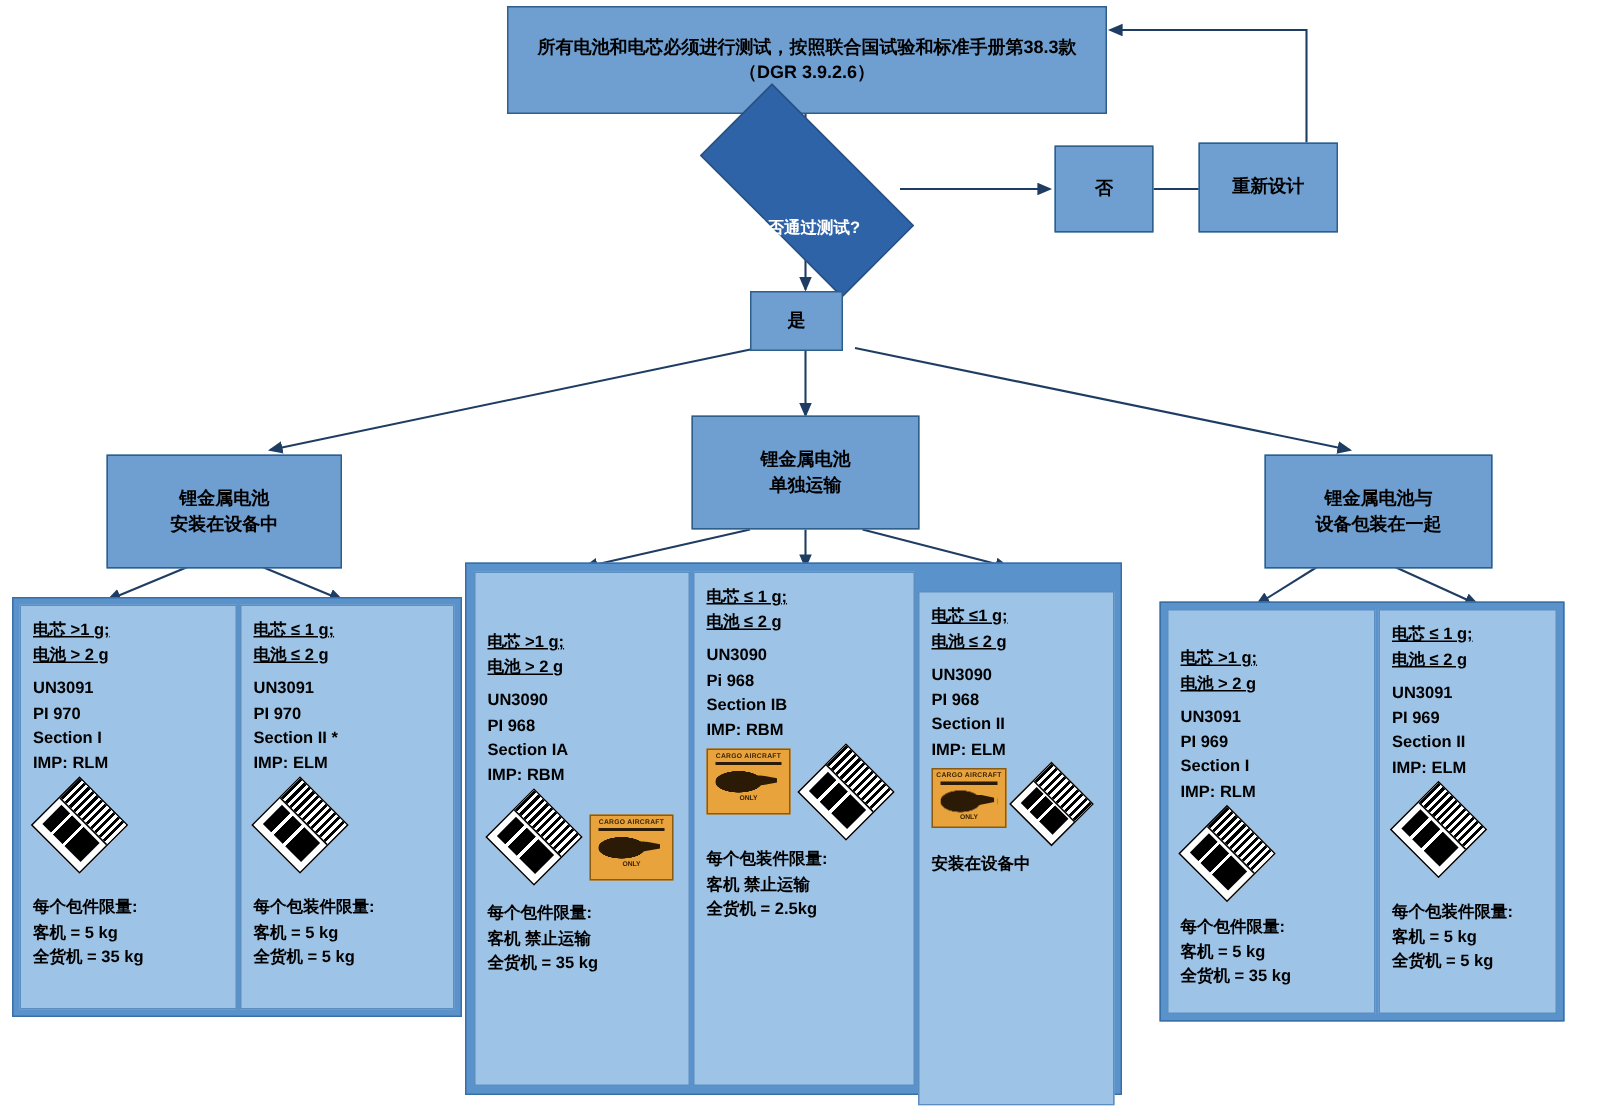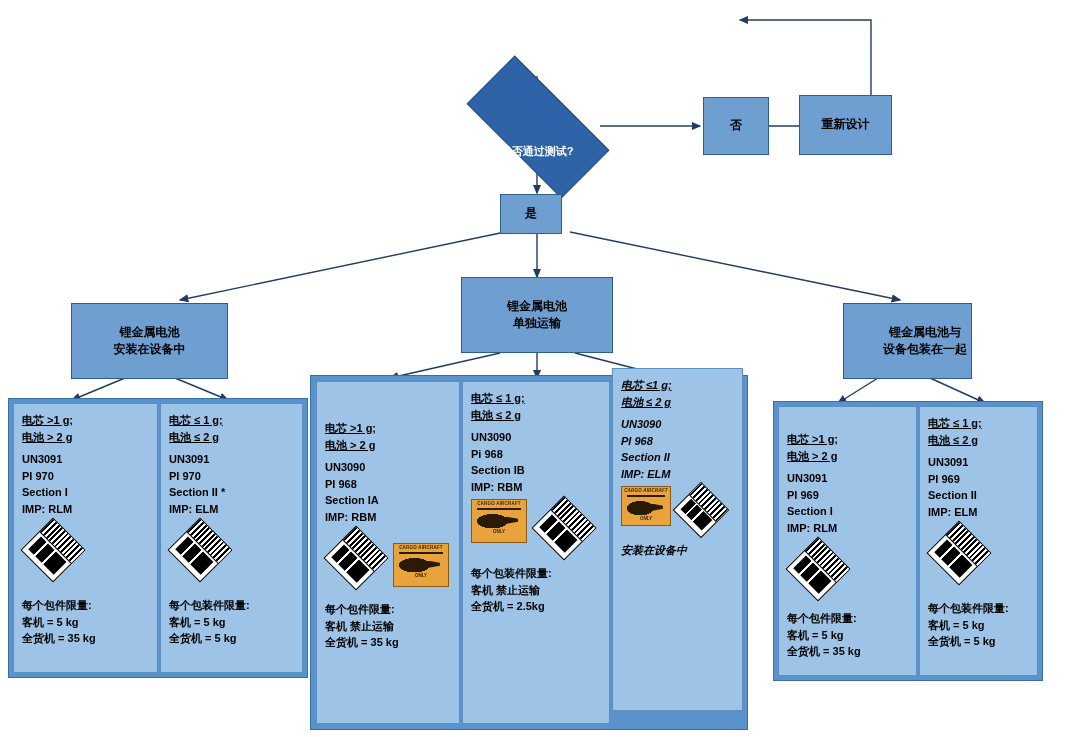--- a/index.html
+++ b/index.html
@@ -128,20 +128,23 @@
     <line x1="175" y1="378" x2="228" y2="400" stroke="#1f3d63" stroke-width="1.4" marker-end="url(#arr)"></line>
 
     <line x1="500" y1="353" x2="390" y2="378" stroke="#1f3d63" stroke-width="1.4" marker-end="url(#arr)"></line>
     <line x1="537" y1="353" x2="537" y2="378" stroke="#1f3d63" stroke-width="1.4" marker-end="url(#arr)"></line>
     <line x1="575" y1="353" x2="672" y2="378" stroke="#1f3d63" stroke-width="1.4" marker-end="url(#arr)"></line>
 
     <line x1="878" y1="378" x2="838" y2="403" stroke="#1f3d63" stroke-width="1.4" marker-end="url(#arr)"></line>
     <line x1="930" y1="378" x2="985" y2="403" stroke="#1f3d63" stroke-width="1.4" marker-end="url(#arr)"></line>
   </svg>
 
+  <div class="node box-top" style="left:338px;top:4px;width:400px;height:72px;">
+    <span>所有电池和电芯必须进行测试，按照联合国试验和标准手册第38.3款（DGR 3.9.2.6）</span>
+  </div>
 
   <div class="diamond" style="left:471px;top:93px;width:132px;height:66px;">
     <div class="dshape"></div>
     <div class="dlabel">是否通过测试?</div>
   </div>
 
   <div class="node" style="left:703px;top:97px;width:66px;height:58px;">
     <span>否</span>
   </div>
 
@@ -156,21 +159,21 @@
   <div class="node blk" style="left:71px;top:303px;width:157px;height:76px;">
     <span>锂金属电池
 安装在设备中</span>
   </div>
 
   <div class="node blk" style="left:461px;top:277px;width:152px;height:76px;">
     <span>锂金属电池
 单独运输</span>
   </div>
 
-  <div class="node blk" style="left:843px;top:303px;width:129px;height:76px;justify-content:flex-end;">
+  <div class="node blk" style="left:843px;top:303px;width:152px;height:76px;">
     <span>锂金属电池与
 设备包装在一起</span>
   </div>
 
   <div class="panel" style="left:8px;top:398px;width:300px;height:280px;"></div>
   <div class="panel" style="left:310px;top:375px;width:438px;height:355px;"></div>
   <div class="panel" style="left:773px;top:401px;width:270px;height:280px;"></div>
 
   <div class="leaf" style="left:13px;top:403px;width:145px;height:270px;">
     <div class="u blk">电芯 &gt;1 g;
@@ -259,21 +262,21 @@
             <div class="stripes"></div>
             <div class="batt"></div>
           </div>
       </div>
     </div>
     <div class="blk" style="margin-top:8px;">每个包装件限量:
 客机 禁止运输
 全货机 = 2.5kg</div>
   </div>
 
-  <div class="leaf mid" style="left:612px;top:368px;width:131px;height:343px;font-style:italic;">
+  <div class="leaf mid" style="left:612px;top:394px;width:131px;height:343px;">
     <div class="u blk">电芯 ≤1 g;
 电池 ≤ 2 g</div>
     <div class="gap"></div>
     <div class="blk">UN3090
 PI 968
 Section II
 IMP: ELM</div>
     <div class="labels">
       <div class="lblcao" style="width:50px;height:40px;">
         <div class="cao-t">CARGO AIRCRAFT</div>

